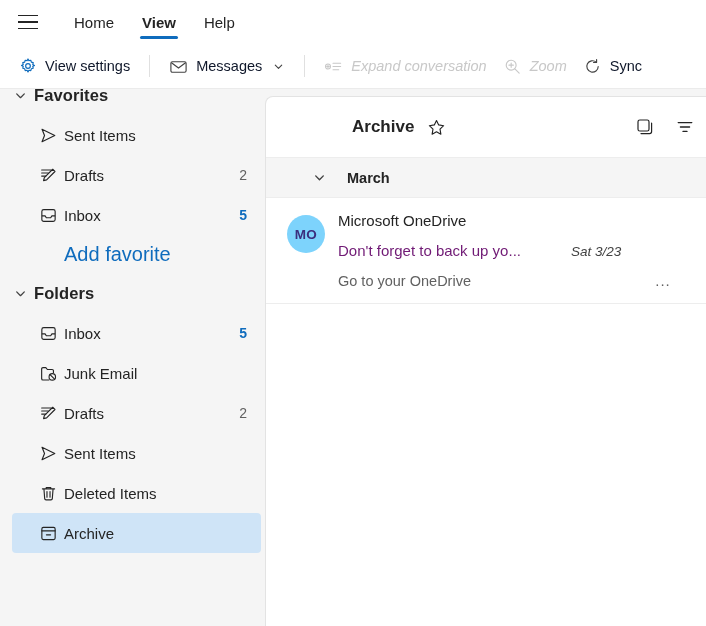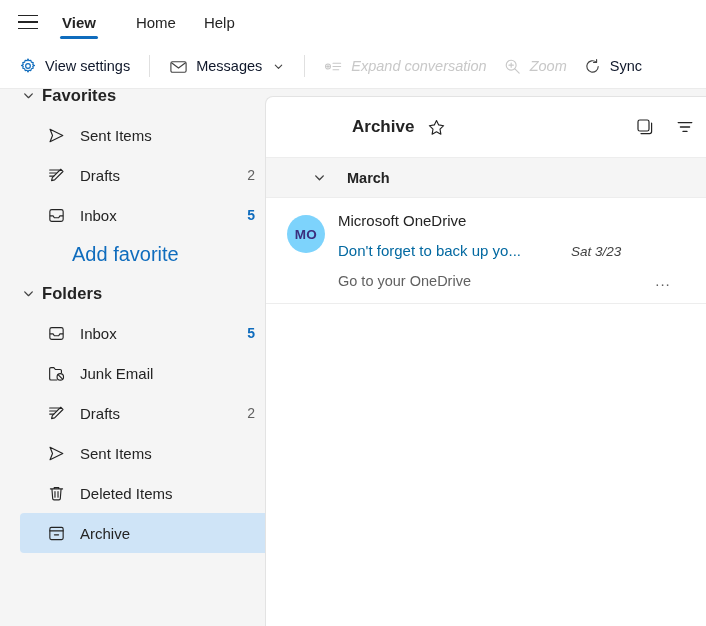--- a/index.html
+++ b/index.html
@@ -120,21 +120,21 @@
   
   .body-area {
     position: relative;
     height: 537px;
     background: #f5f5f5;
   }
 
   
   .sidebar {
     position: absolute;
-    left: 12px;
+    left: 4px;
     top: 0;
     width: 265px;
     height: 537px;
     background: #f5f5f5;
     overflow: hidden;
     padding-top: 0;
   }
   .nav-scroll {
     padding-top: 0;
     margin-top: -14px;
@@ -163,21 +163,21 @@
   }
   .nav-item {
     display: flex;
     align-items: center;
     height: 40px;
     margin: 0 8px 0 8px;
     padding-left: 26px;
     padding-right: 14px;
     border-radius: 4px;
     cursor: pointer;
-    gap: 14px;
+    gap: 6px;
   }
   .nav-item.selected { background: #cfe4f7; }
   .nav-ico {
     width: 20px;
     height: 20px;
     flex: 0 0 auto;
     display: flex;
     align-items: center;
     justify-content: center;
     color: #242424;
@@ -322,21 +322,21 @@
   }
   .msg-sender {
     font-size: 15px;
     color: #242424;
     white-space: nowrap;
     overflow: hidden;
     text-overflow: ellipsis;
   }
   .msg-subject {
     font-size: 15px;
-    color: #0369a1;
+    color: #701a75;
     flex: 1 1 auto;
     min-width: 0;
     white-space: nowrap;
     overflow: hidden;
     text-overflow: ellipsis;
     max-width: 223px;
   }
   .msg-date {
     font-size: 13.5px;
     color: #424242;
@@ -366,25 +366,25 @@
 </style>
 </head>
 <body>
 
 <div class="ribbon-tabs">
   <div class="hamburger">
     <span></span>
     <span></span>
     <span></span>
   </div>
+  <div class="tab tab-first">
+    <span>Home</span>
+  </div>
   <div class="tab active">
     <span>View</span>
-  </div>
-  <div class="tab tab-first">
-    <span>Home</span>
   </div>
   <div class="tab">
     <span>Help</span>
   </div>
 </div>
 
 <div class="toolbar">
 
   <div class="tb-item">
     <span class="tb-ico">

